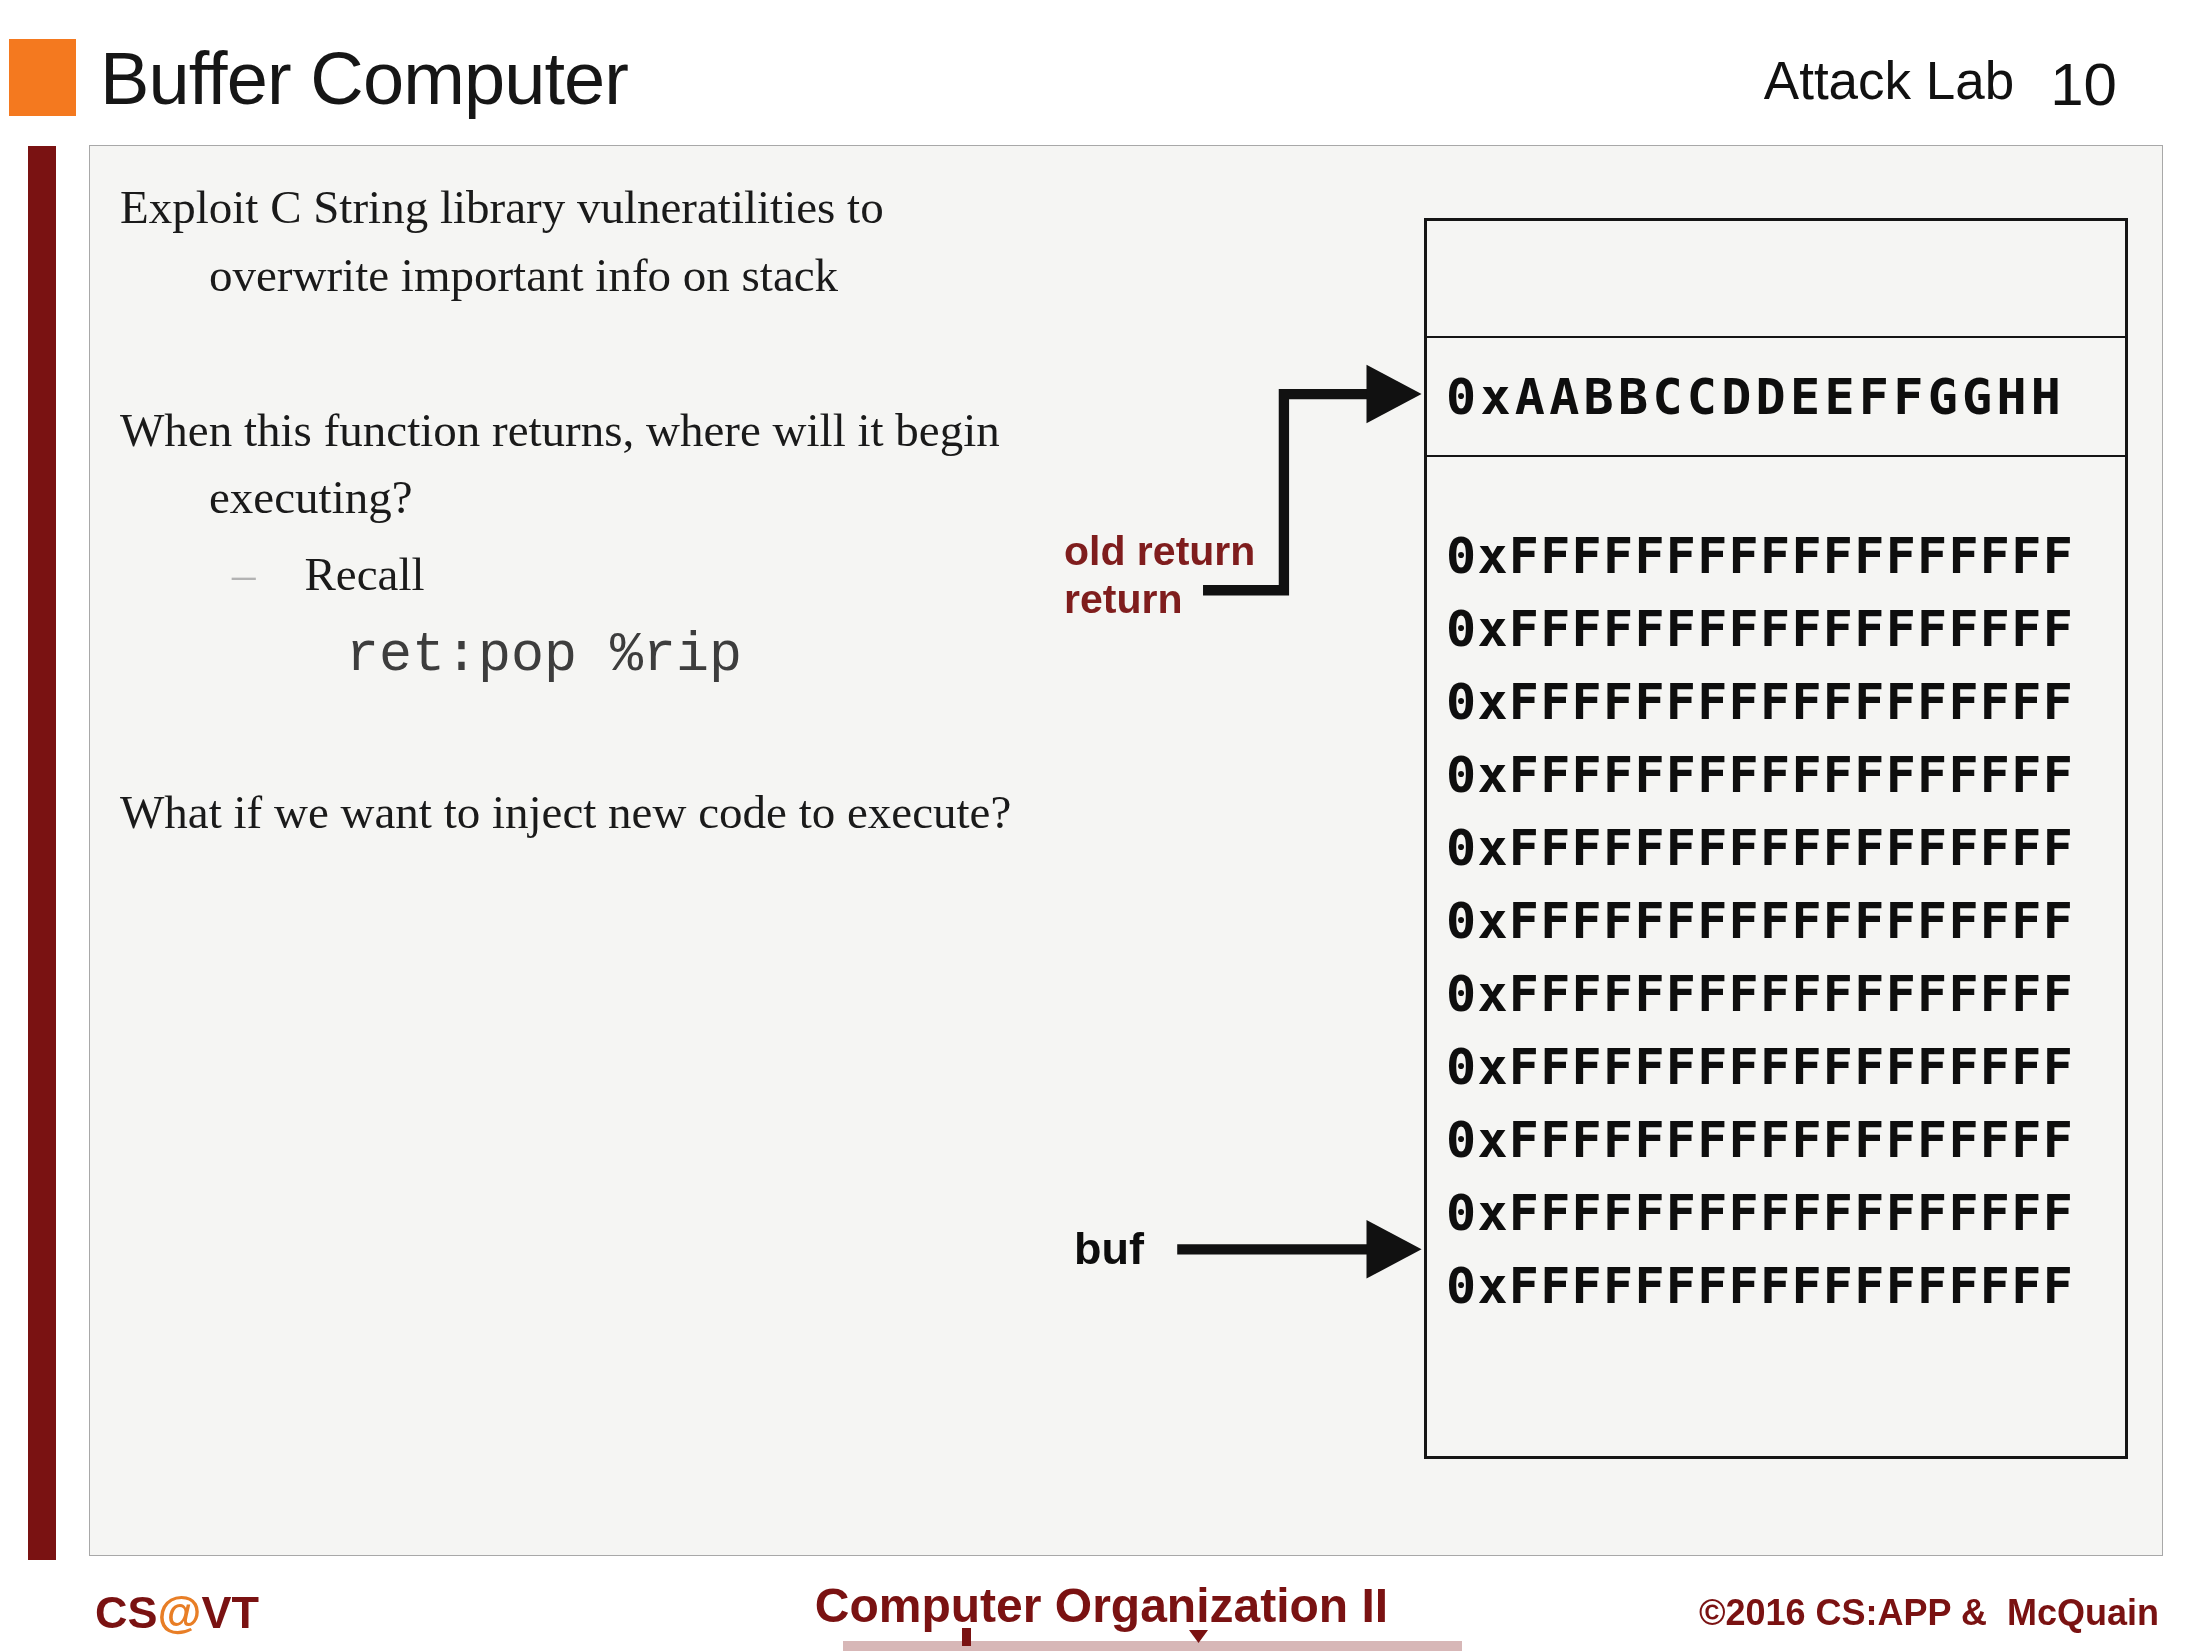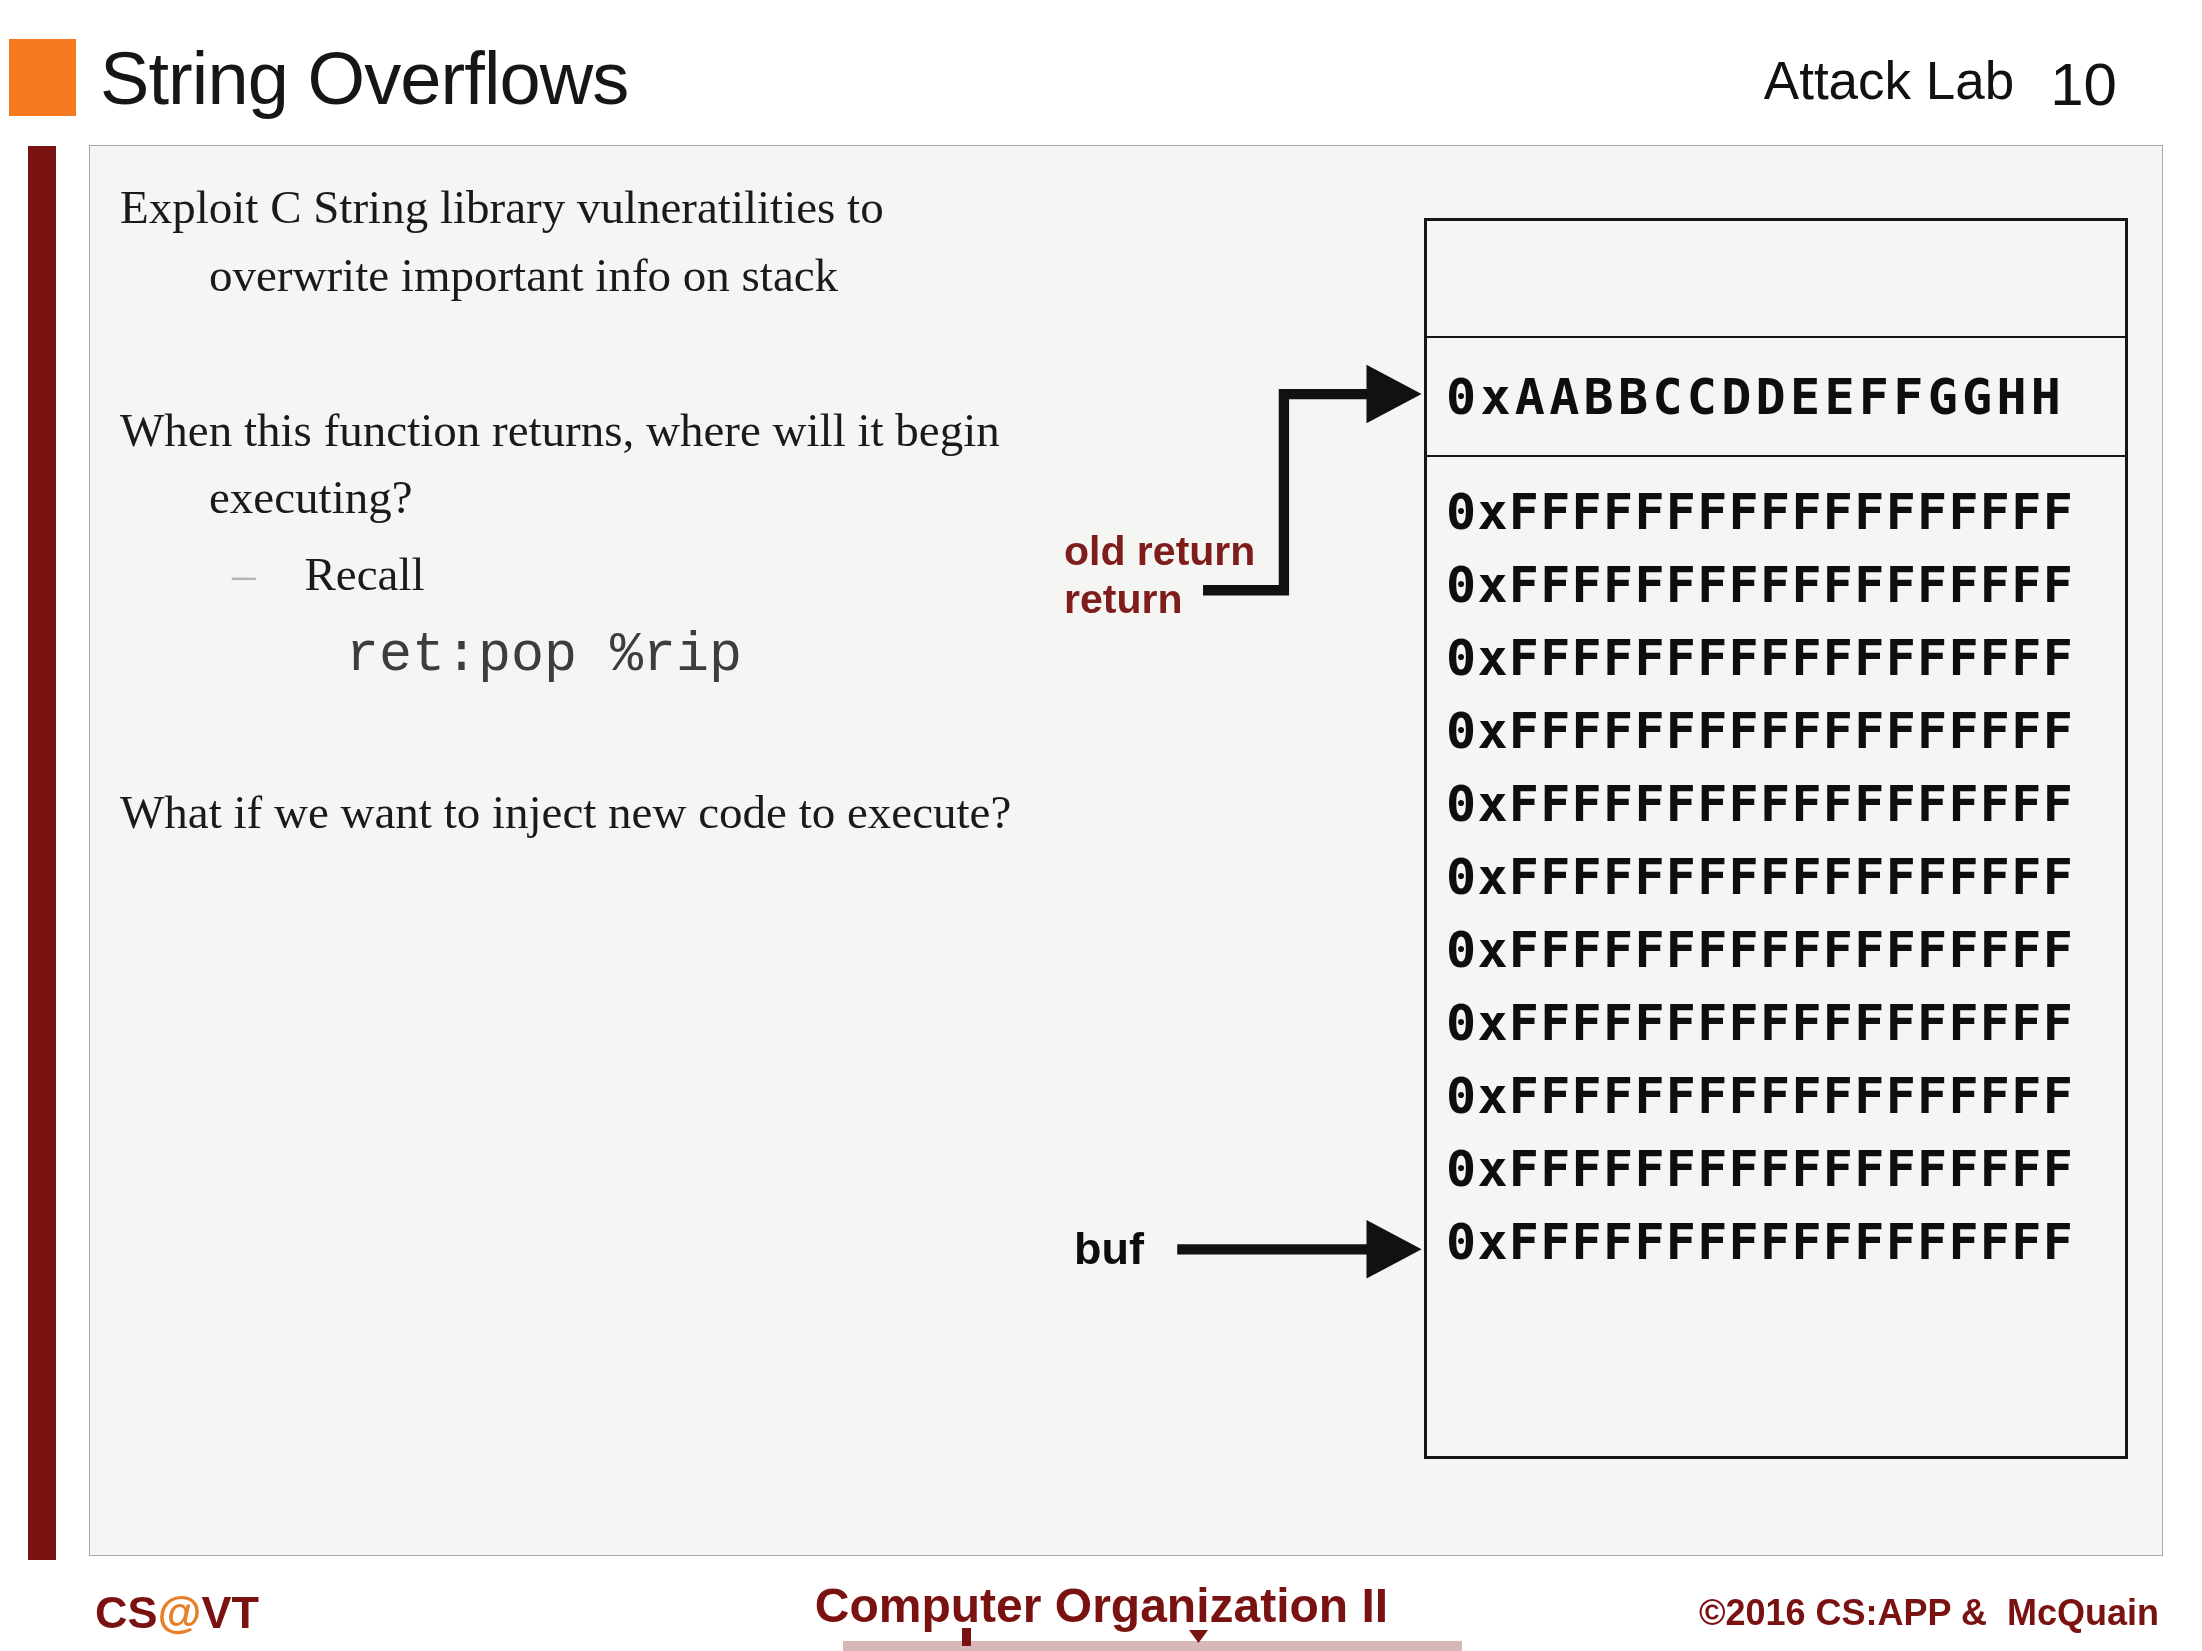--- a/index.html
+++ b/index.html
@@ -44,21 +44,21 @@
   .stack-box {
     left:1424px; top:218px; width:704px; height:1241px;
     border:3.4px solid #151515; box-sizing:border-box; background:#F5F5F3;
   }
   .stack-top-section { height:115px; border-bottom:2.6px solid #151515; }
   .stack-return-section { height:117px; border-bottom:2.6px solid #151515; display:flex; align-items:center; padding-left:19px; box-sizing:content-box; }
   .return-value {
     font-family:"DejaVu Sans Mono", monospace; font-weight:bold;
     font-size:50px; letter-spacing:4.3px; color:#0e0e0e; white-space:nowrap;
   }
-  .stack-buffer-section { padding:19px 0 0 19px; }
+  .stack-buffer-section { padding:19px 0 0 19px;margin-top:44px; }
   .stack-row {
     font-family:"DejaVu Sans Mono", monospace; font-weight:bold;
     font-size:50px; letter-spacing:1.3px; color:#0e0e0e;
     height:73px; line-height:73px; white-space:nowrap;
   }
 
   
   .old-return-label { left:1064px; top:527px; font-size:41px; font-weight:bold; line-height:48px; color:#7f1d1d; }
   .buf-label { left:1074px; top:1223px; font-size:45px; font-weight:bold; color:#0d0d0d; }
   .arrow-layer { left:0; top:0; width:2203px; height:1652px; pointer-events:none; }
@@ -74,21 +74,21 @@
   .cutoff-band { left:843px; top:1641px; width:619px; height:10.3px; background:rgba(122,18,18,0.30); }
   .cutoff-tick { left:962px; top:1628px; width:8.6px; height:18px; background:#7A1212; }
   .cutoff-vee  { left:1189px; top:1630px; width:19px; height:13px; background:#7A1212; clip-path:polygon(0 0,100% 0,50% 100%); }
 </style>
 </head>
 <body>
 
 <div class="slide">
 
   <div class="abs accent-square"></div>
-  <div class="abs slide-title">String Overflows</div>
+  <div class="abs slide-title">Buffer Computer</div>
   <div class="abs header-right">
     <span class="header-context">Attack Lab</span>
     <span class="header-page">10</span>
   </div>
 
   <div class="abs maroon-bar"></div>
   <div class="abs content-area"></div>
 
   <div class="abs serif b1l1">Exploit C String library vulneratilities to</div>
   <div class="abs serif b1l2">overwrite important info on stack</div>

